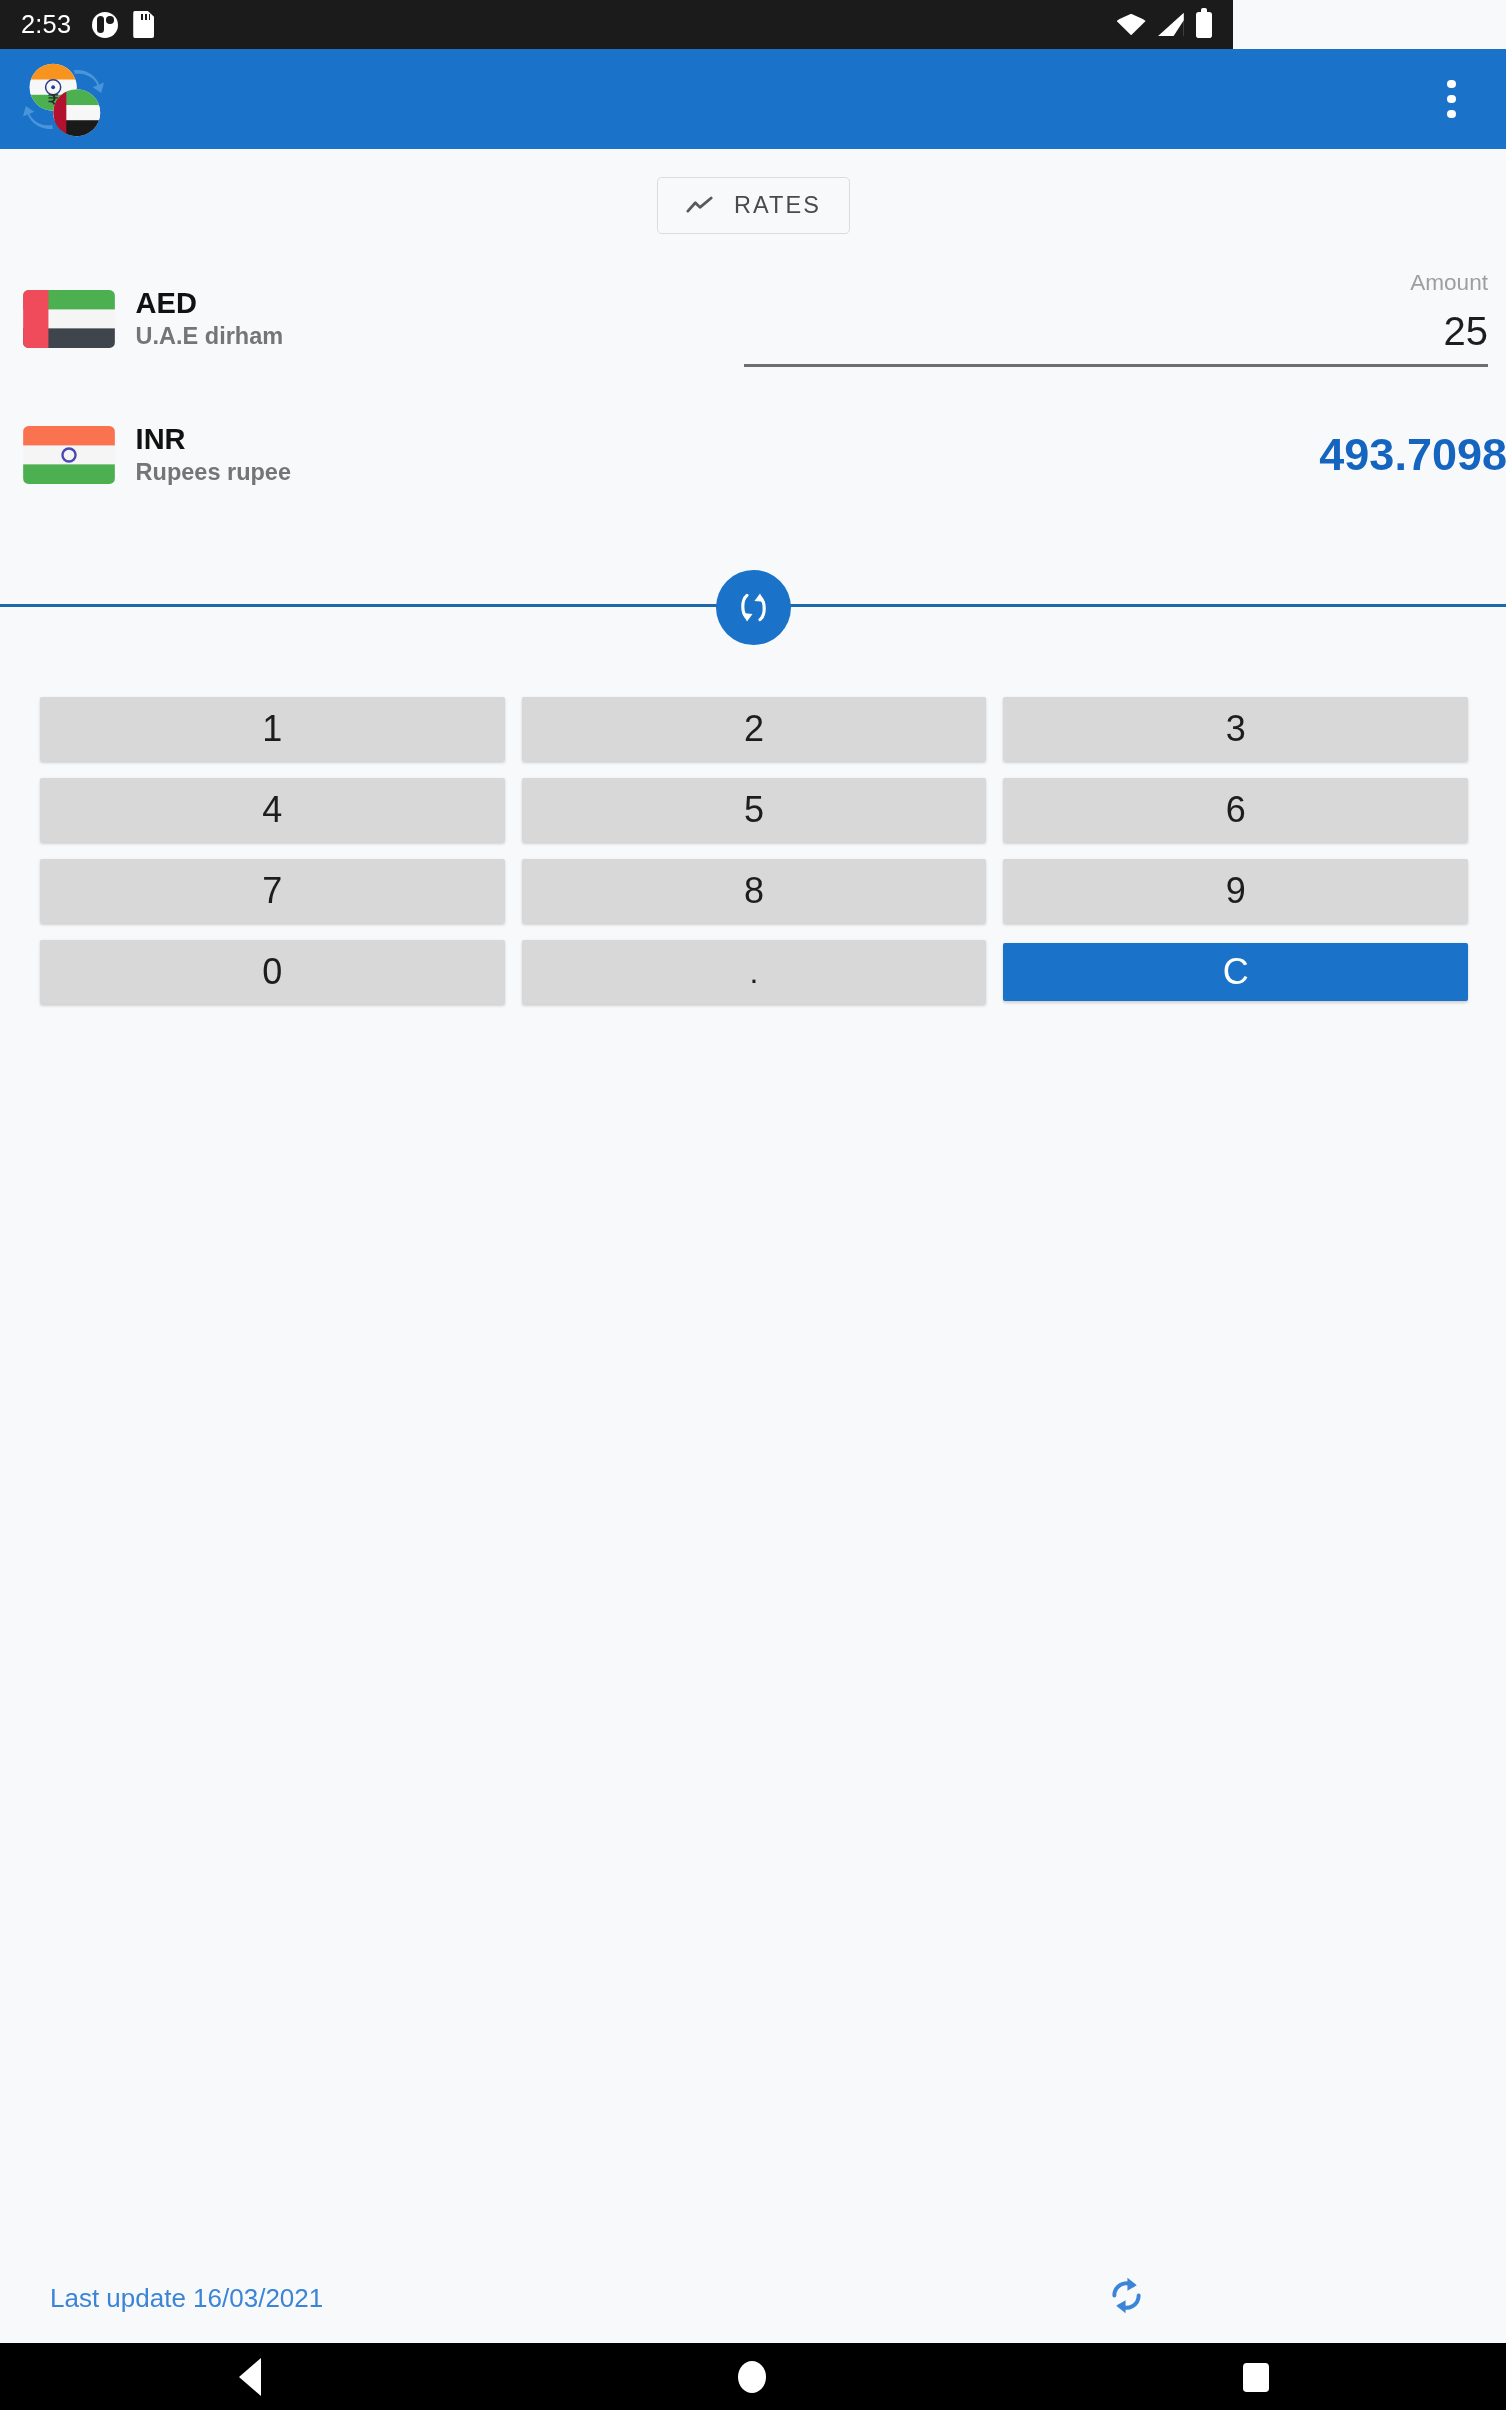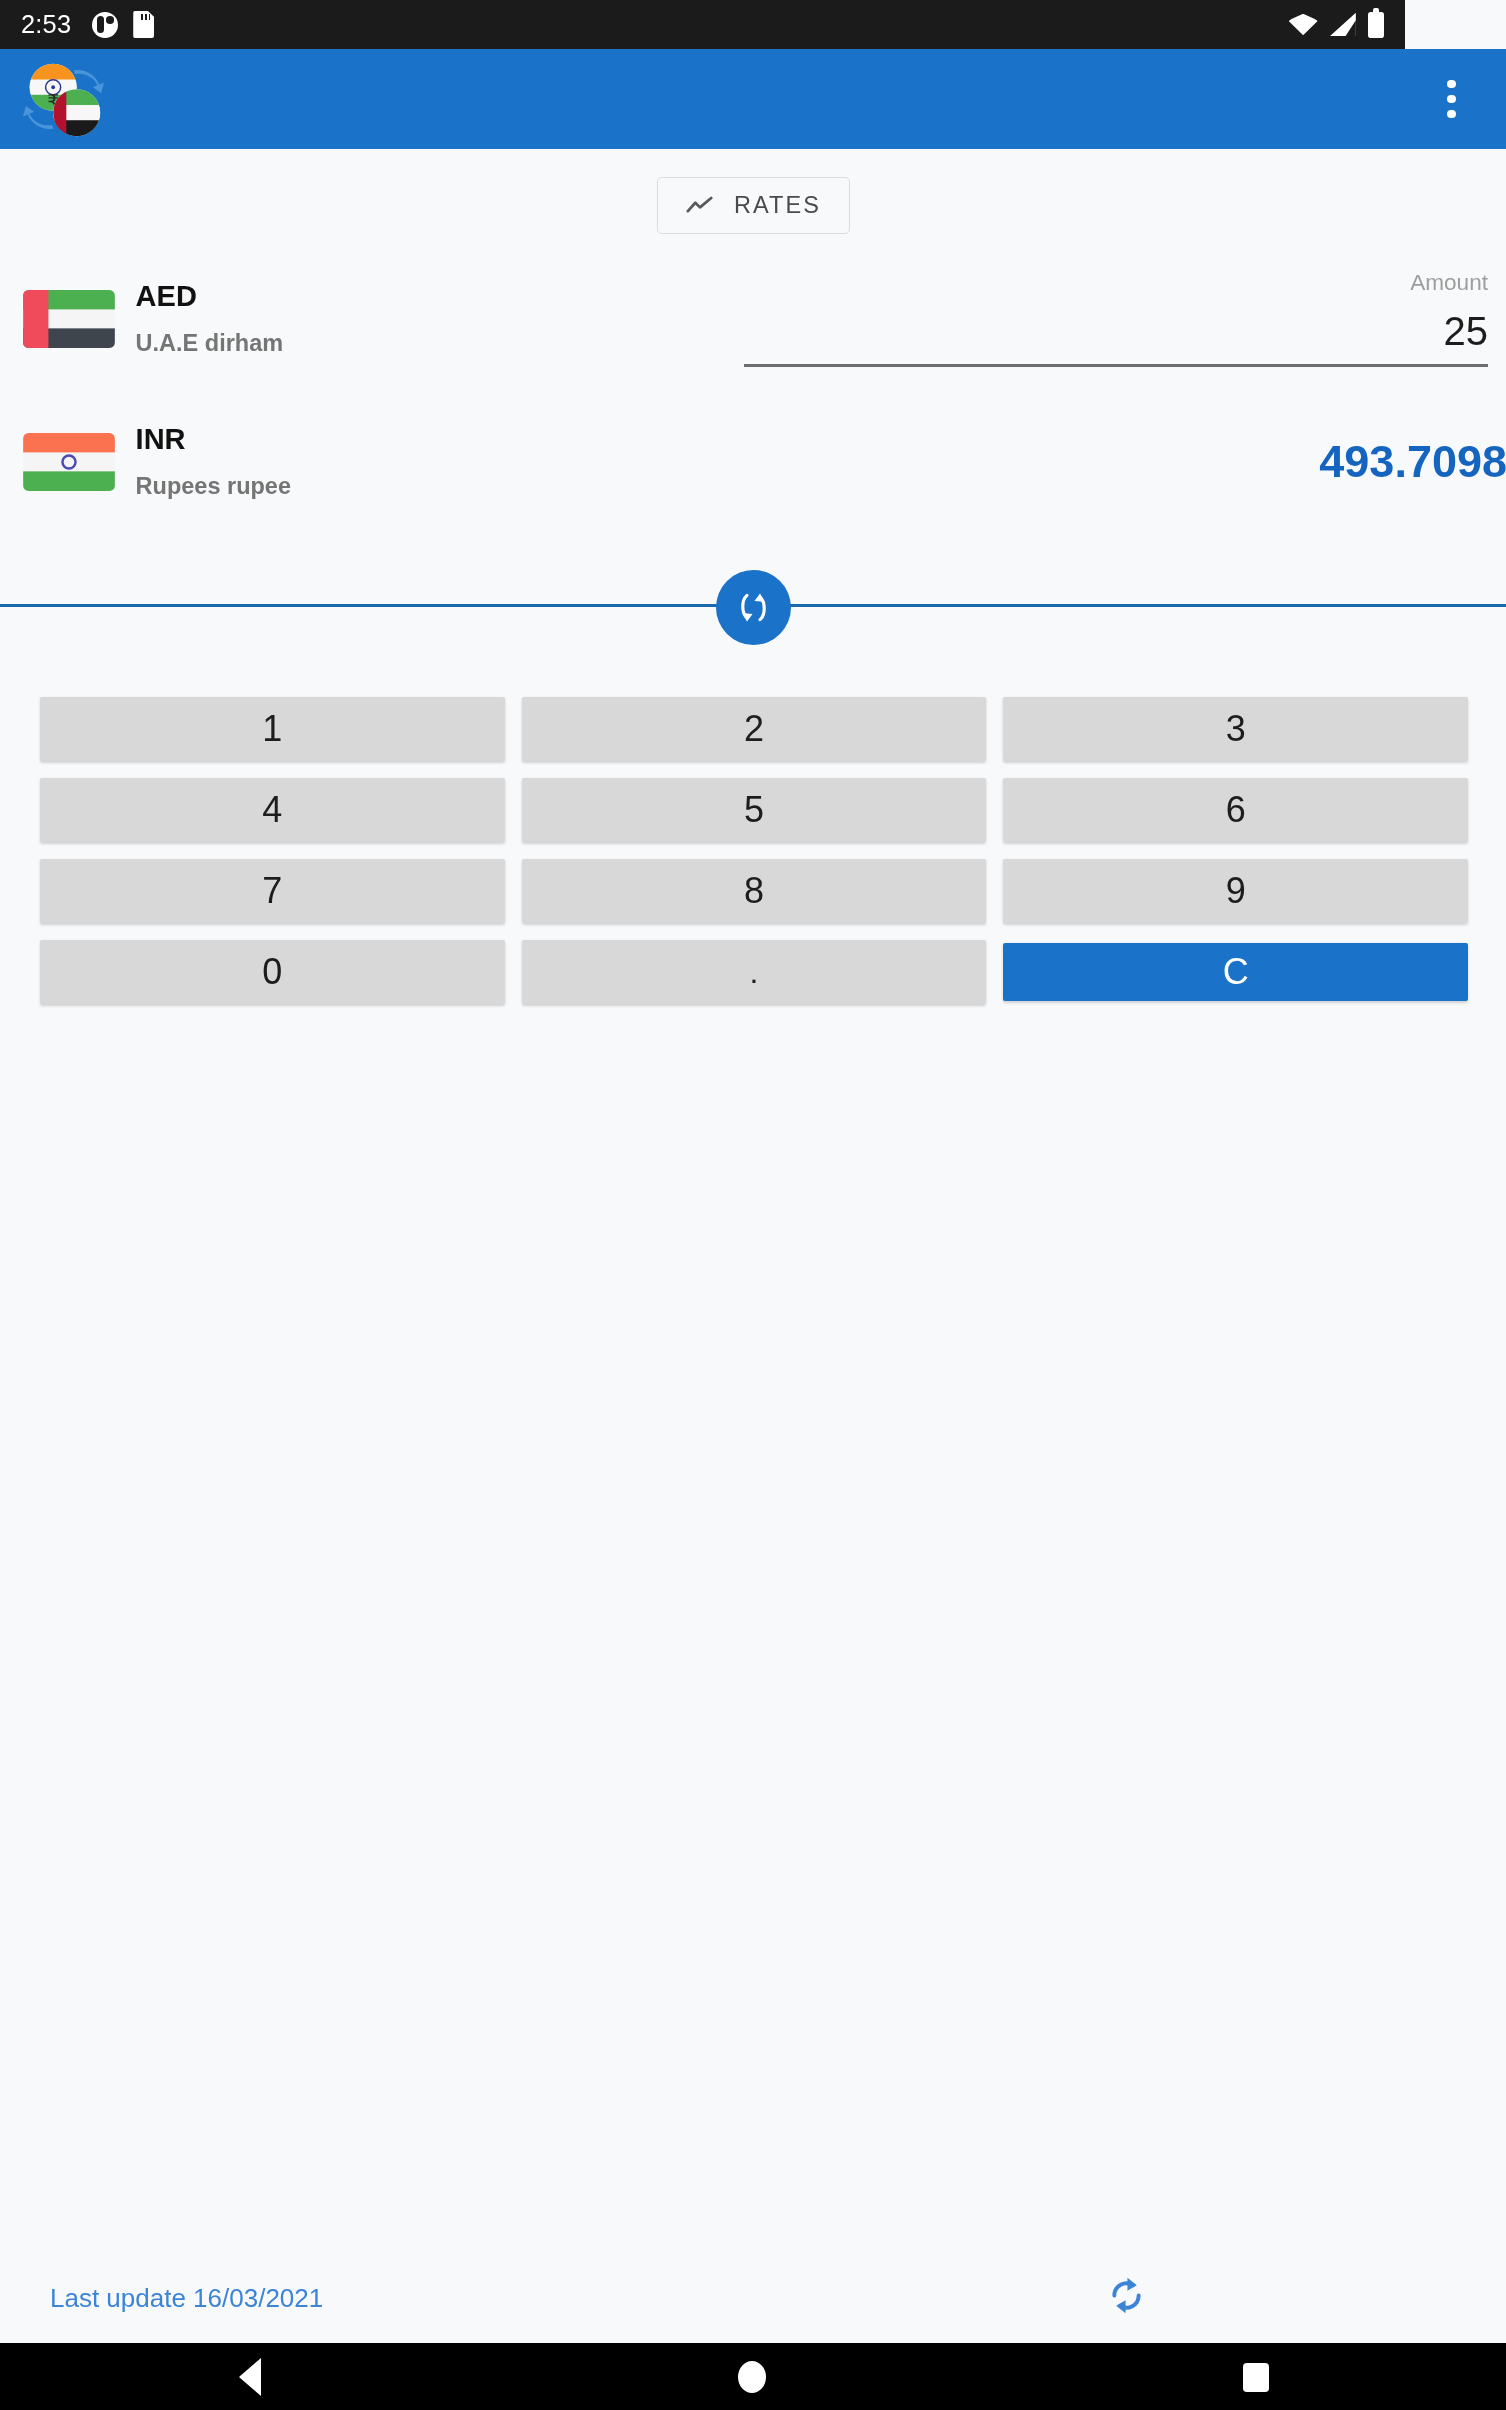--- a/index.html
+++ b/index.html
@@ -6,21 +6,21 @@
   html, body {
     width: 1507px; height: 2411px;
     background: #f8f9fa;
     font-family: "Liberation Sans", sans-serif;
     overflow: hidden;
   }
   .screen { position: relative; width: 1507px; height: 2411px; background: #f8f9fa; }
 
   
   .statusbar {
-    position: absolute; top: 0; left: 0; width: 1405px; height: 49px;
+    position: absolute; top: 0; left: 0; width: 1233px; height: 49px;
     background: #1b1b1b; display: flex; align-items: center;
     padding: 0 21px; color: #ffffff;
   }
   .sb-time { font-size: 25.4px; letter-spacing: 0.2px; }
   .sb-left-icons { display: flex; align-items: center; gap: 15px; margin-left: 21px; }
   .sb-spacer { flex: 1; }
   .sb-right-icons { display: flex; align-items: center; gap: 12.2px; }
 
   .ic-dnd { width: 26px; height: 26px; border-radius: 50%; background: #fff; position: relative; overflow: hidden; }
   .ic-dnd::before { content:""; position:absolute; left: 4.7px; top: 4.7px; width: 6.6px; height: 17px; background: #1b1b1b; border-radius: 3.8px; }
@@ -59,21 +59,21 @@
   }
   .trend-icon { width: 28px; height: 19px; }
 
   
   .cur-row { position: absolute; left: 0; width: 1507px; display: flex; align-items: center; }
   .cur-aed { top: 271px; }
   .cur-inr { top: 422px; }
   .flag { width: 92px; height: 58px; margin-left: 22.6px; border-radius: 5.6px; overflow: hidden; flex: 0 0 auto; }
   .cur-text { margin-left: 21px; }
   .cur-code { font-size: 29px; font-weight: 700; color: #111; line-height: 1.18; }
-  .cur-name { font-size: 23.5px; font-weight: 700; color: #757575; line-height: 1.25; margin-top: 16px; }
+  .cur-name { font-size: 23.5px; font-weight: 700; color: #757575; line-height: 1.25; margin-top: 2px; }
   .cur-right { margin-left: auto; text-align: center; }
 
   .amount-box { width: 744px; margin-right: 19px; text-align: right; }
   .amount-label { font-size: 22.6px; color: #9e9e9e; line-height: 1.1; }
   .amount-value { font-size: 40px; color: #1d1d1d; margin-top: 13px; line-height: 1.1; }
   .amount-underline { height: 2.8px; background: #6e6e6e; margin-top: 11.3px; }
 
   .result-value { font-size: 45px; font-weight: 700; color: #1565c0; white-space: nowrap; }
 
   

